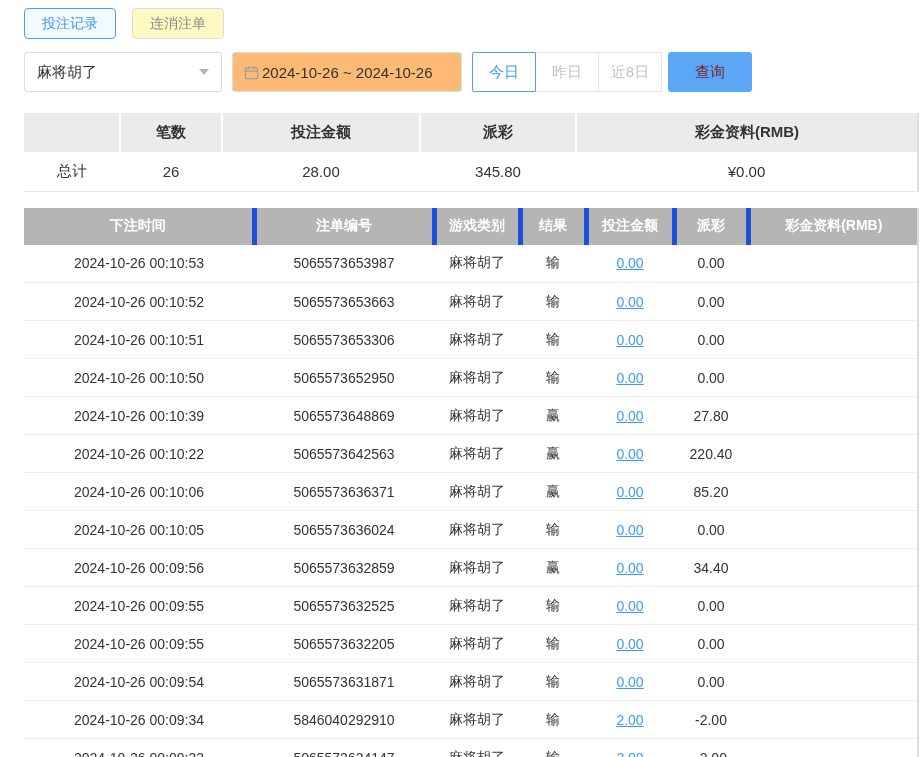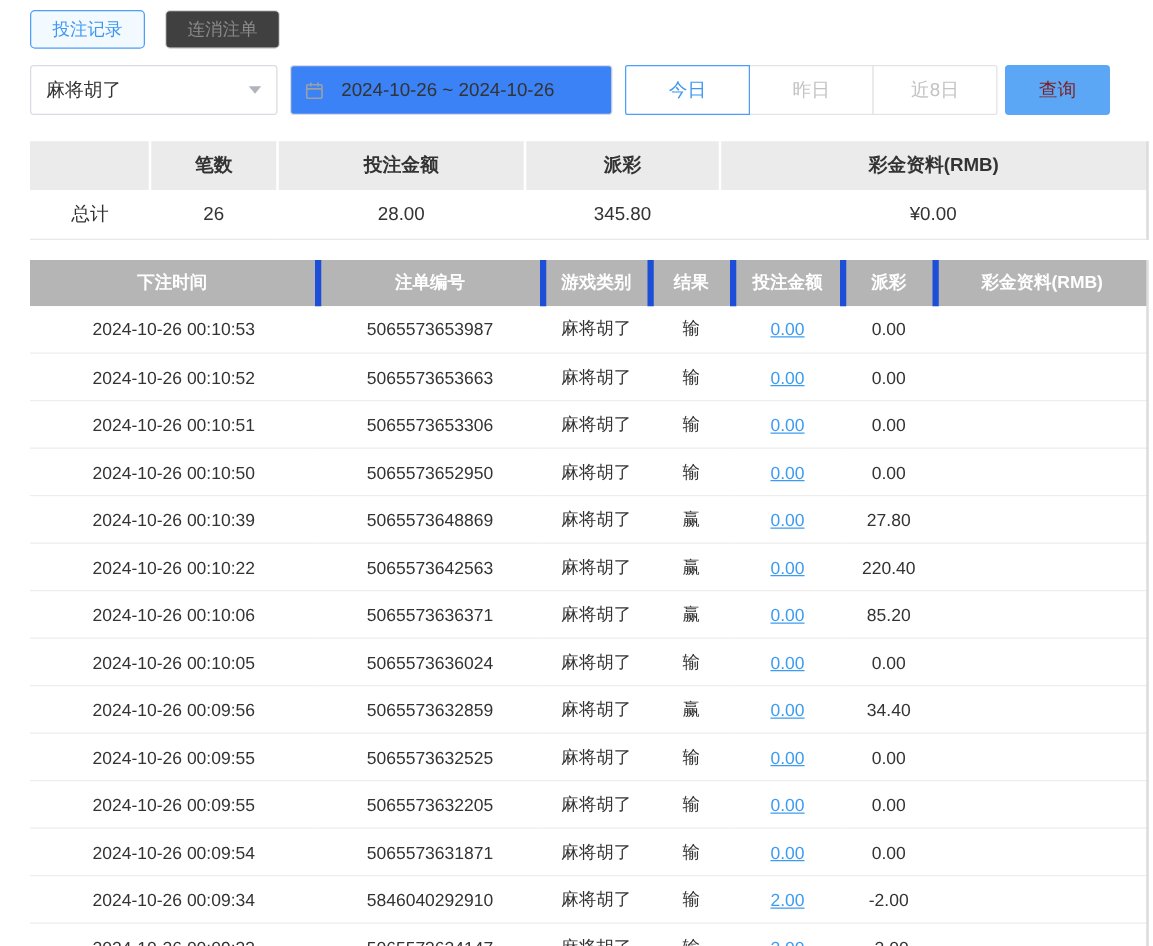--- a/index.html
+++ b/index.html
@@ -3,36 +3,36 @@
 <meta charset="utf-8">
 <style>
   * { box-sizing: border-box; margin: 0; padding: 0; }
   html, body { width: 922px; height: 757px; overflow: hidden; background: #fff;
     font-family: "Liberation Sans", "DejaVu Sans", sans-serif; }
   .page { padding: 8px 4px 0 24px; width: 922px; }
 
   
   .tabs-row { display: flex; gap: 16px; }
   .tab { height: 31px; padding: 0 17px; font-size: 14px; border-radius: 4px;
-    background: #404040; cursor: pointer; line-height: 29px; }
+    background: #fef9c3; cursor: pointer; line-height: 29px; }
   .tab.active { border: 1px solid #4c9ef8; color: #3e97f2; background: #f2f9ff; text-align: center; }
   .tab.inactive { border: 1px solid #dcdcdc; color: #8a8a8a; }
 
   
   .filter-row { display: flex; margin-top: 13px; height: 40px; align-items: stretch; }
   .select-box { width: 198px; border: 1px solid #d9dce2; border-radius: 3px;
     display: flex; align-items: center; justify-content: space-between;
     padding: 0 12px; font-size: 15px; color: #333; background: #fff; cursor: pointer; }
   .caret-down { width: 0; height: 0; border-left: 5px solid transparent;
     border-right: 5px solid transparent; border-top: 6px solid #b0b4bb; }
-  .date-box { margin-left: 10px; width: 258px; border: 1px solid #d9dce2; border-radius: 3px;
-    display: flex; align-items: center; gap: 14px; padding: 0 11px; font-size: 15px;
-    color: #333; background: #3b82f6; cursor: pointer; }
+  .date-box { margin-left: 10px; width: 230px; border: 1px solid #d9dce2; border-radius: 3px;
+    display: flex; align-items: center; gap: 3px; padding: 0 11px; font-size: 15px;
+    color: #333; background: #fdba74; cursor: pointer; }
   .range-group { display: flex; margin-left: 10px; }
-  .range-btn { width: 100px; border: 1px solid #e4e4e4; background: #fff; color: #c3c3c3;
+  .range-btn { width: 64px; border: 1px solid #e4e4e4; background: #fff; color: #c3c3c3;
     font-size: 15px; cursor: pointer; margin-left: -1px; }
   .range-btn:first-child { margin-left: 0; border-radius: 2px 0 0 2px; }
   .range-btn:last-child { border-radius: 0 2px 2px 0; }
   .range-btn.active { border: 1px solid #4c9ef8; color: #3e97f2; position: relative; z-index: 1; }
   .query-btn { margin-left: 6px; width: 84px; border: none; border-radius: 3px;
     background: #5ba7f5; color: #7f1d1d; font-size: 15px; cursor: pointer; }
 
   
   table { border-collapse: collapse; table-layout: fixed; width: 894px; text-align: center; }
   .summary-table { margin-top: 21px; font-size: 15px; border-right: 2px solid #dcdcdc; }

